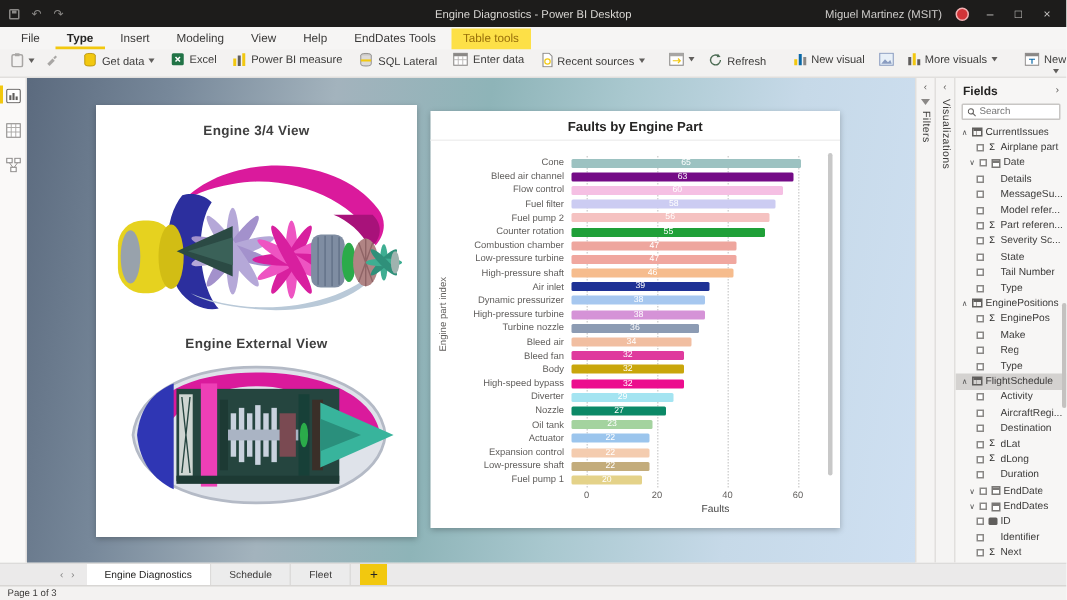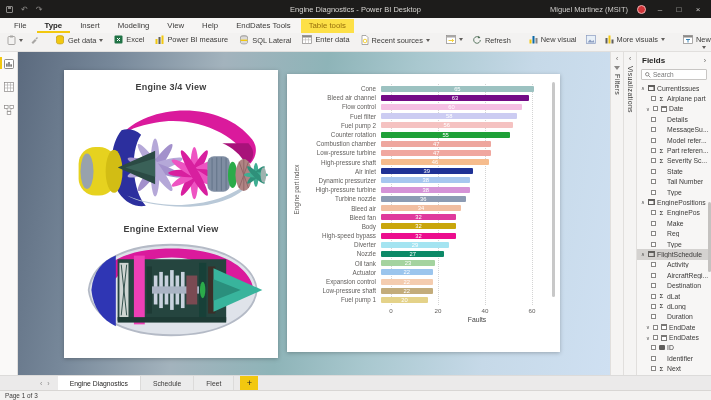--- a/index.html
+++ b/index.html
@@ -379,20 +379,21 @@
           <rect x="136" y="30" width="8" height="60" fill="#174038"></rect>
           <ellipse cx="140" cy="60" rx="3" ry="9" fill="#2bab4a"></ellipse>
           <rect x="146" y="34" width="8" height="52" fill="#3a2f28"></rect>
           <polygon points="152,36 206,60 152,84" fill="#38b49c"></polygon>
           <polygon points="152,48 182,60 152,72" fill="#2a8f7c"></polygon>
           <rect x="46" y="90" width="120" height="6" fill="#1d3a34"></rect>
         </svg>
       </div>
 
       <div class="card card-right">
+        <div class="chart-title">Faults by Engine Part</div>
         <div class="chart-body">
           <div class="ylabel">Engine part index</div>
           <div class="grid" id="grid">
               <div class="gridline" style="left: 0px;"></div>
               <div class="gridline" style="left: 47px;"></div>
               <div class="gridline" style="left: 94px;"></div>
               <div class="gridline" style="left: 141px;"></div>
             </div>
           <div class="rows" id="bars">
               <div class="bar-row">

